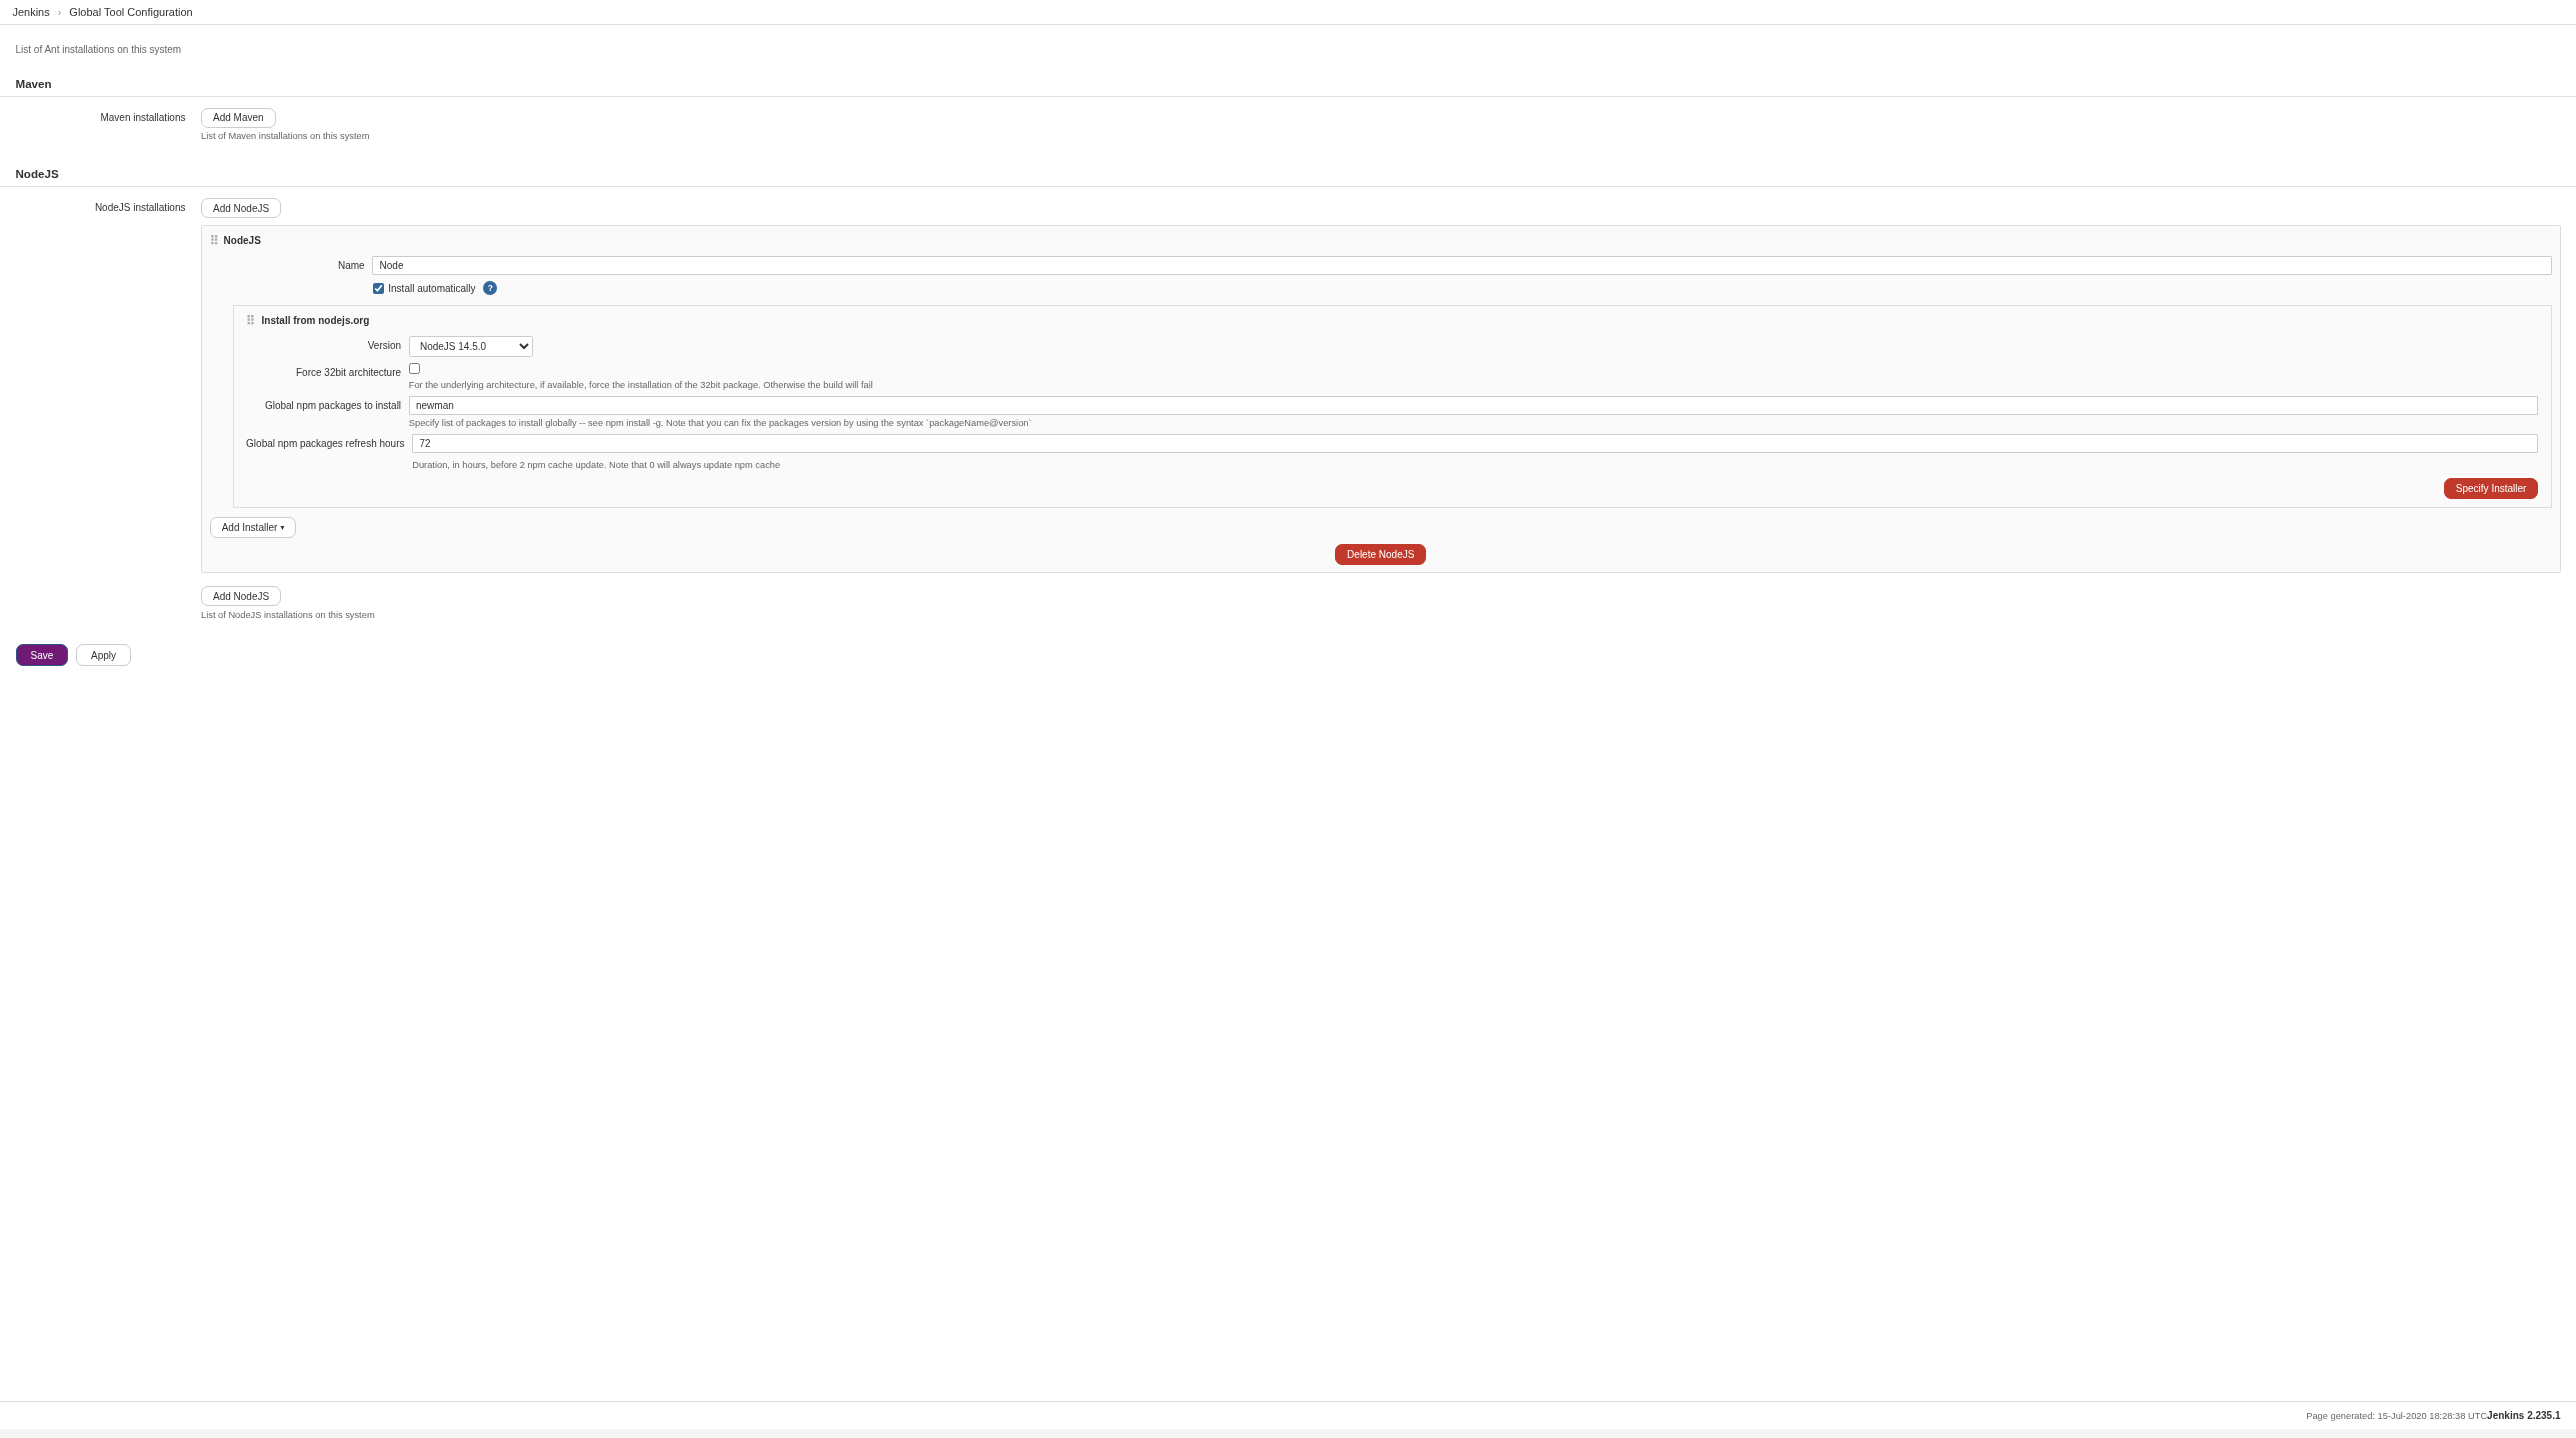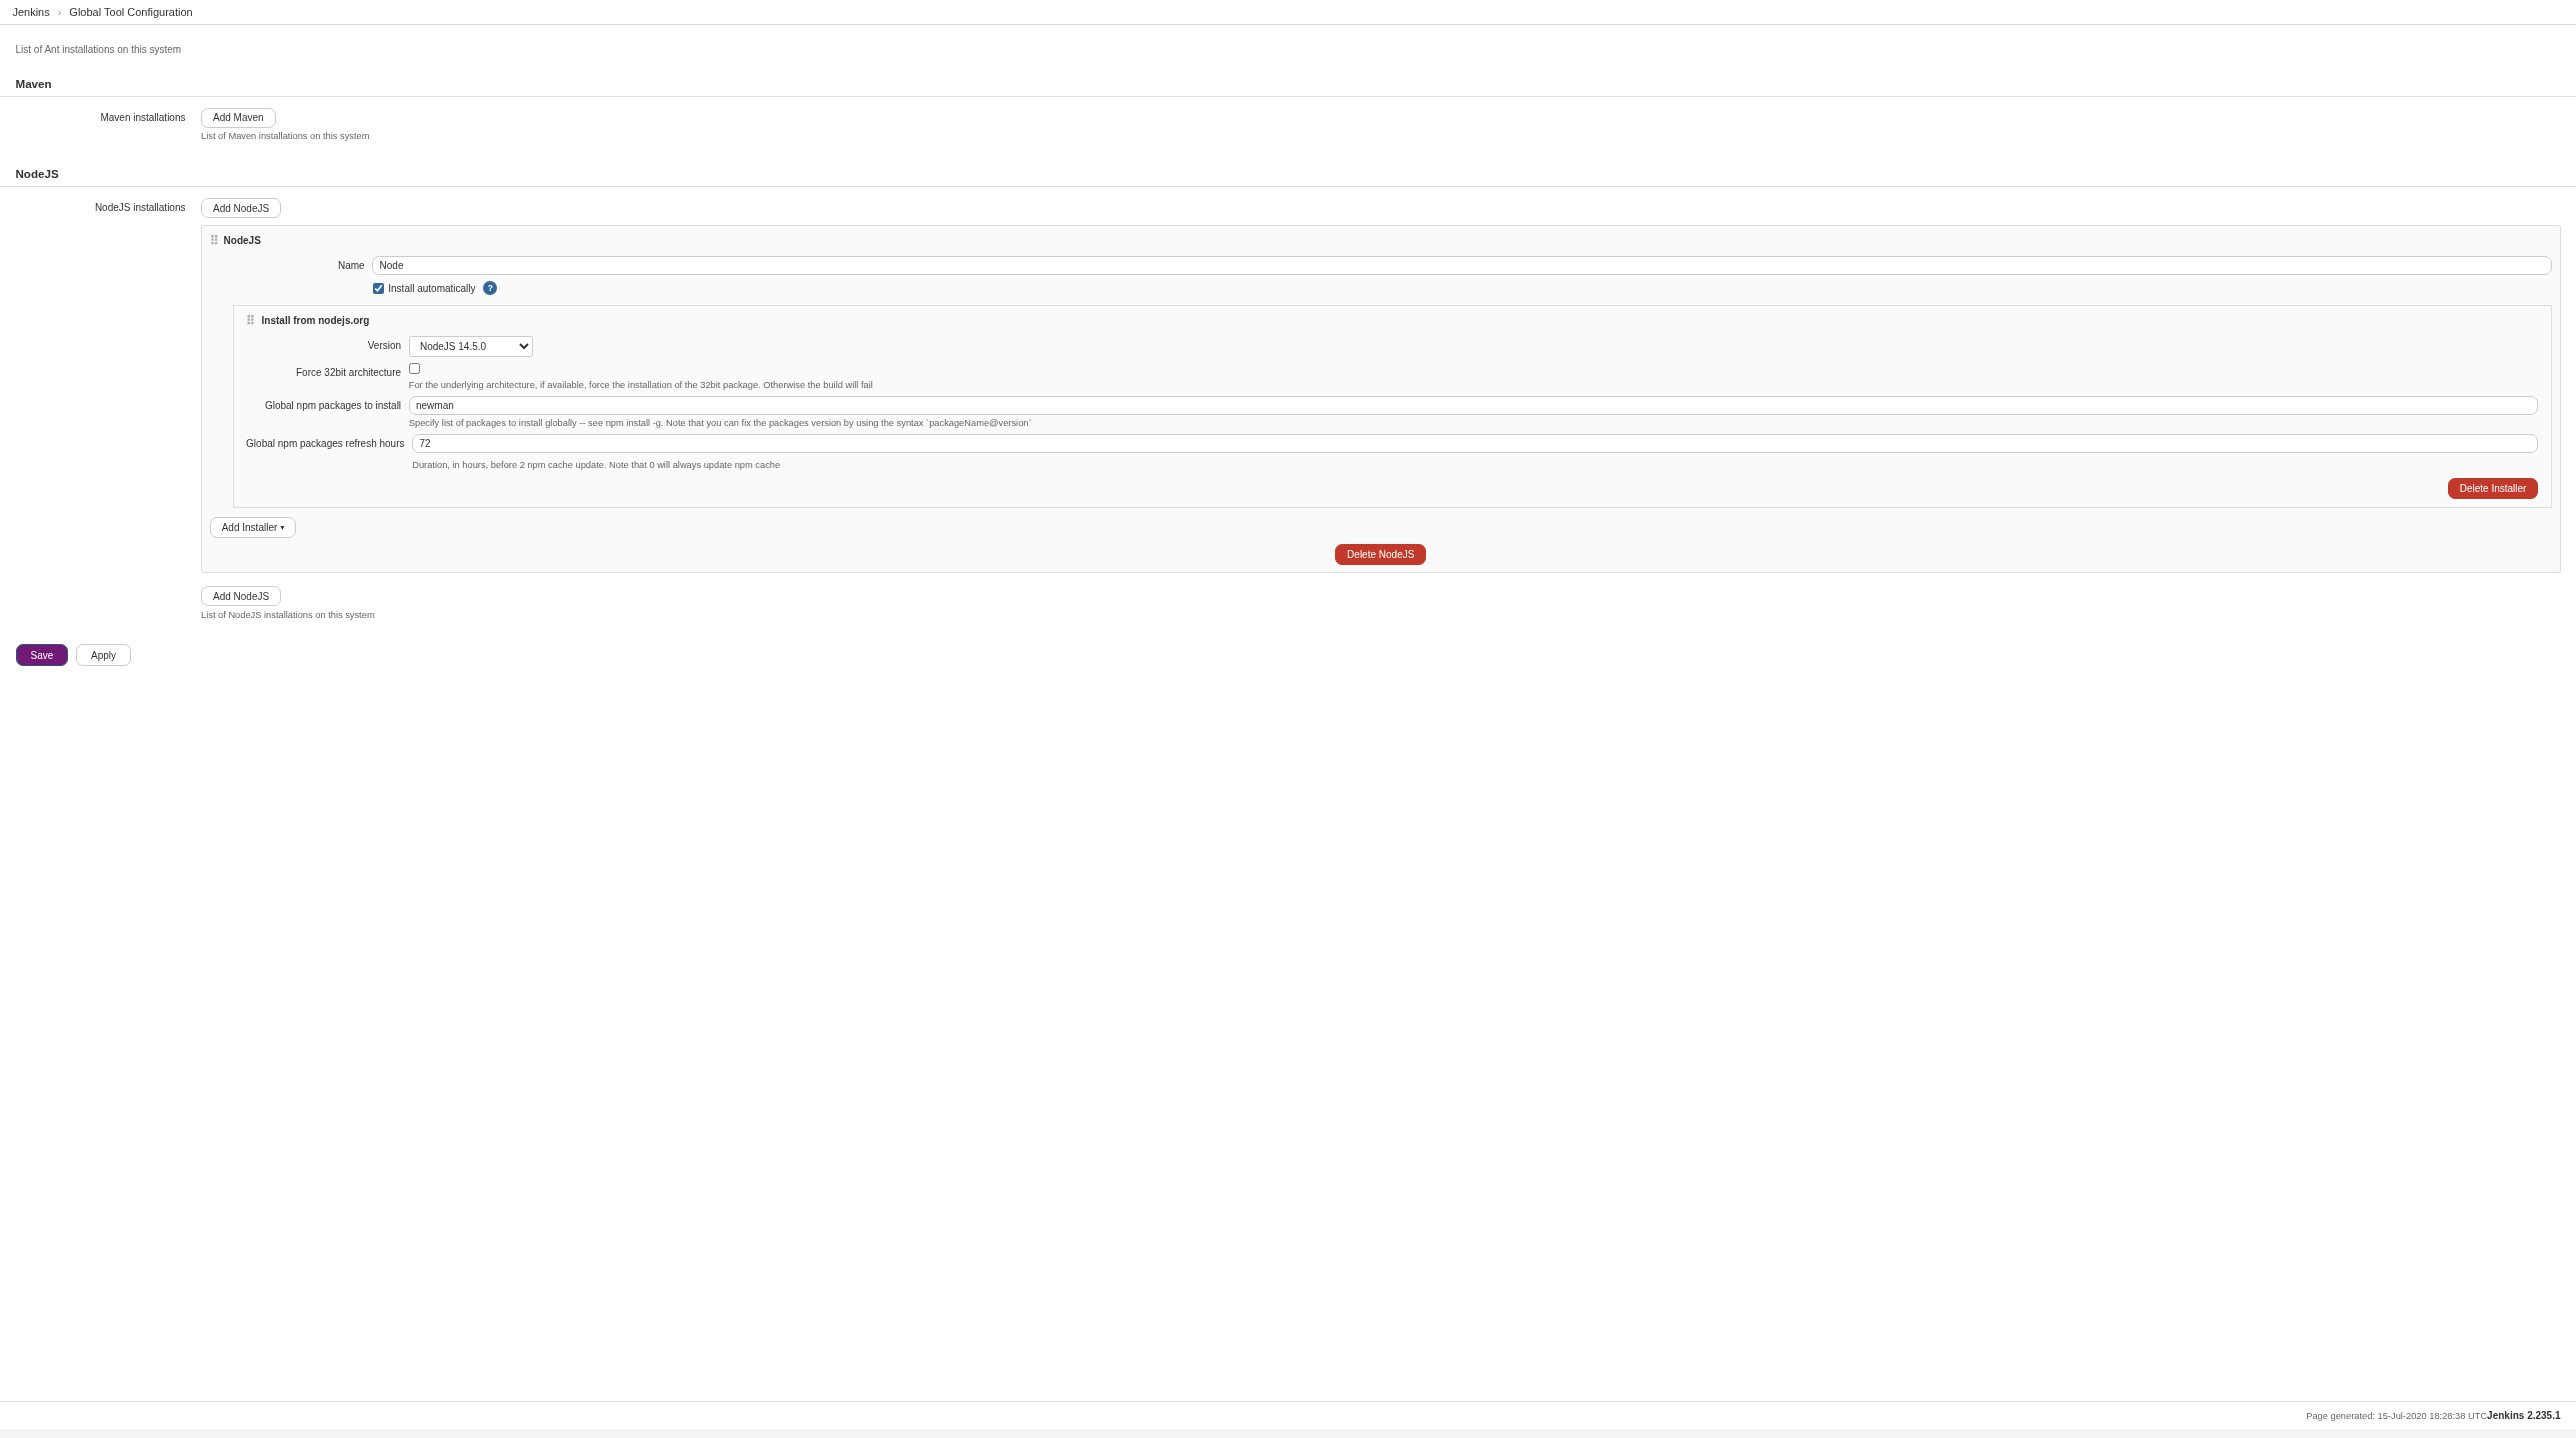--- a/index.html
+++ b/index.html
@@ -113,21 +113,21 @@
       color: #aaa;
       font-size: 12.4px;
       cursor: grab;
     }
 
     
     .text-input {
       width: 100%;
       padding: 3.1px 6.2px;
       border: 0.8px solid #ccc;
-      border-radius: 7px;
+      border-radius: 1px;
       font-size: 10px;
       color: #333;
     }
 
     select.form-select {
       padding: 3.1px 6.2px;
       border: 0.8px solid #ccc;
       border-radius: 2.3px;
       font-size: 10px;
       color: #333;
@@ -366,21 +366,21 @@
 
             <div class="field-row">
               <div class="field-label">Global npm packages refresh hours</div>
               <div class="field-value">
                 <input type="text" class="text-input" value="72" style="">
                 <div class="help-text" style="margin-top:7px;">Duration, in hours, before 2 npm cache update. Note that 0 will always update npm cache</div>
               </div>
             </div>
 
             <div class="delete-btn-row">
-              <button class="btn btn-danger">Delete Installer</button>
+              <button class="btn btn-danger">Specify Installer</button>
             </div>
           </div>
 
           <div style="margin-top: 9.3px;">
             <button class="btn btn-default add-installer-btn">
               <span>Add Installer</span>
               <span class="dropdown-arrow">▾</span>
             </button>
           </div>
 

